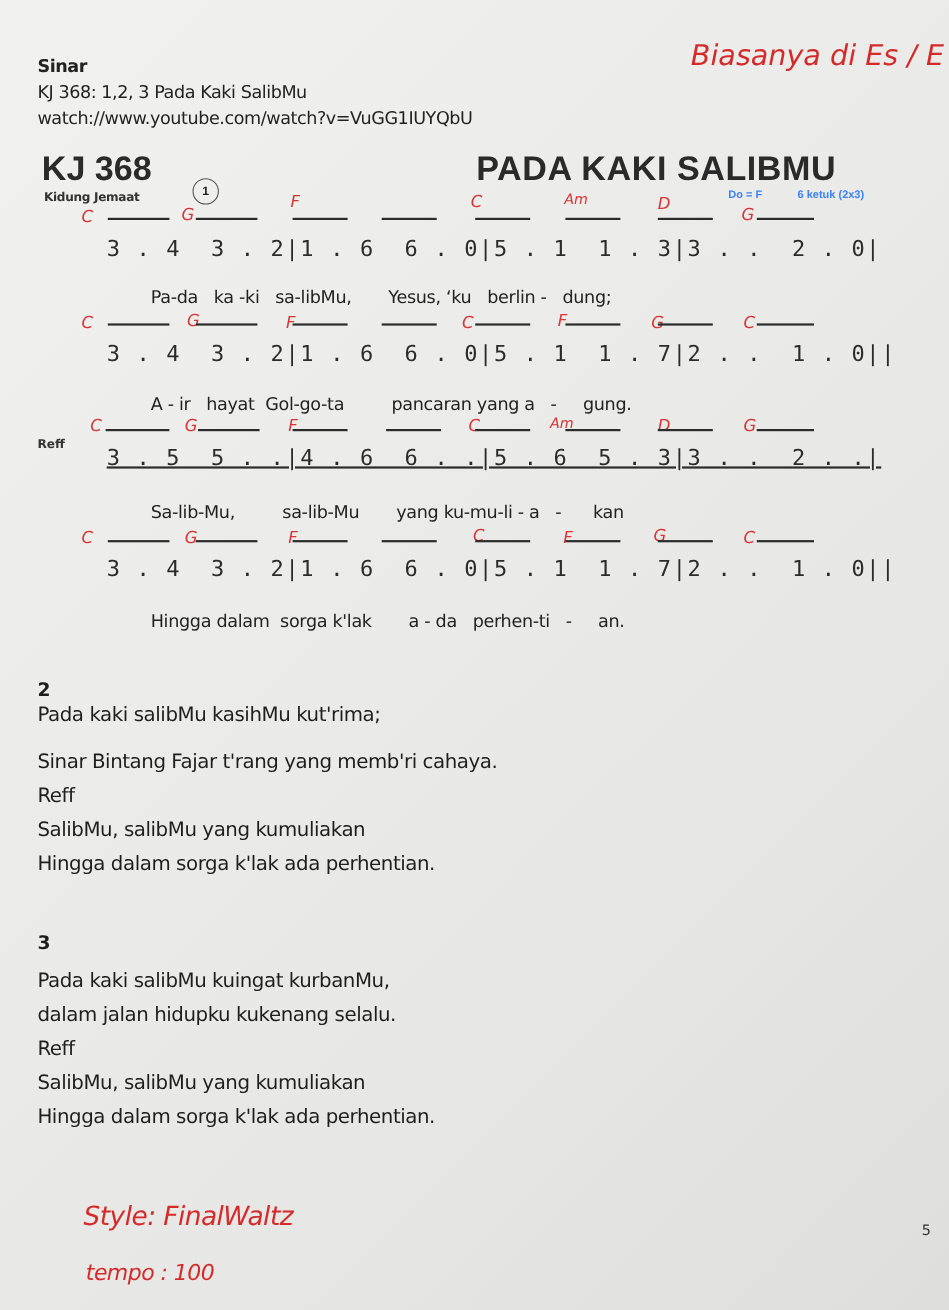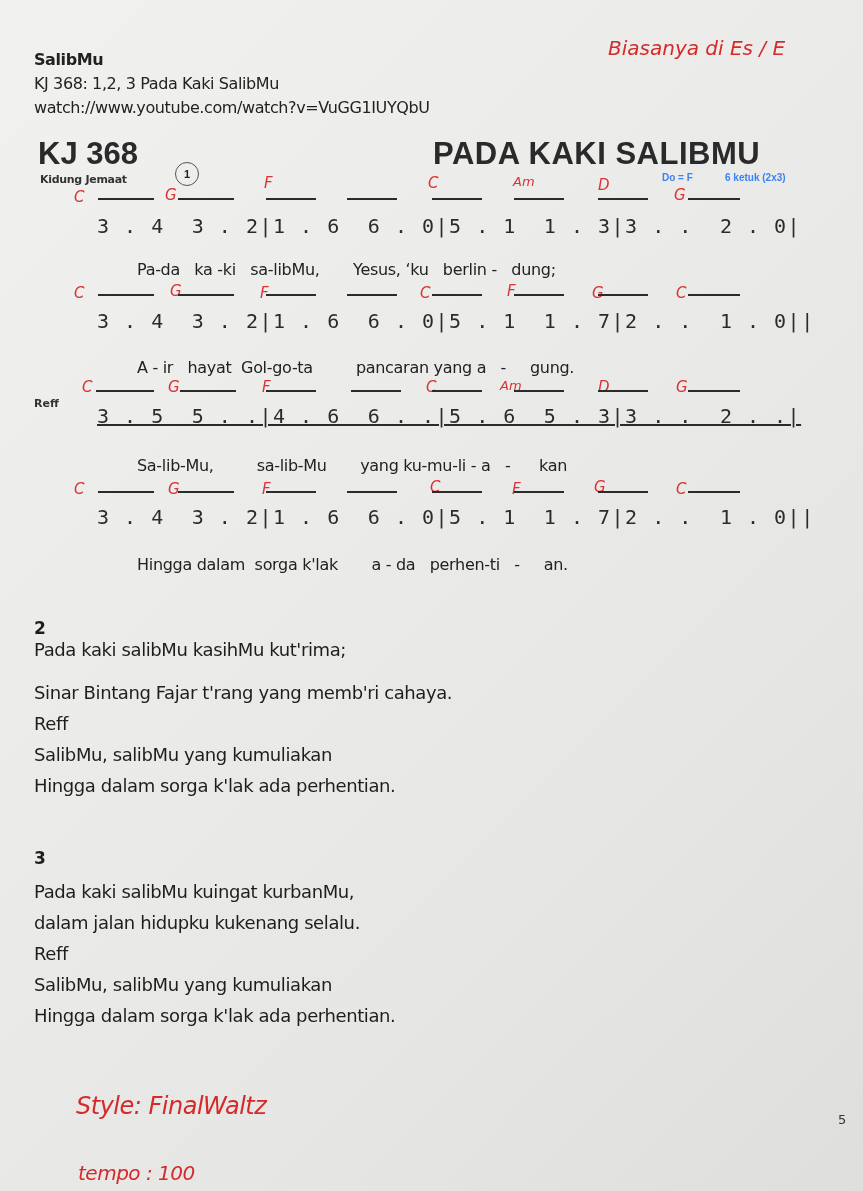--- a/index.html
+++ b/index.html
@@ -27,24 +27,24 @@
   .chord { font-family: "DejaVu Sans", sans-serif; font-size: 15px; color: #d93333; font-style: italic; }
   .lyric { font-family: "DejaVu Sans", sans-serif; font-size: 16px; color: #222; white-space: pre; letter-spacing: -0.3px; margin-left: 39px; }
   .reff-lbl { font-family: "DejaVu Sans", sans-serif; font-size: 11px; font-weight: bold; color: #333; }
   .verse-num { font-family: "DejaVu Sans", sans-serif; font-weight: bold; font-size: 17px; color: #1e1e1e; }
   .verse-line { font-family: "DejaVu Sans", sans-serif; font-size: 18px; color: #1e1e1e; letter-spacing: -0.4px; line-height: 31px; }
   .pagenum { font-family: "DejaVu Sans", sans-serif; font-size: 13px; color: #333; }
 </style>
 </head>
 <body>
 
-<div class="abs hdr bold" style="left:34px;top:50px;">SalibMu</div>
+<div class="abs hdr bold" style="left:34px;top:50px;">Sinar</div>
 <div class="abs hdr" style="left:34px;top:74px;">KJ 368: 1,2, 3 Pada Kaki SalibMu</div>
 <div class="abs hdr" style="left:34px;top:98px;">watch://www.youtube.com/watch?v=VuGG1IUYQbU</div>
-<div class="abs hand" style="left:608px;top:36px;font-size:20px;">Biasanya di Es / E</div>
+<div class="abs hand" style="left:628px;top:36px;font-size:26px;">Biasanya di Es / E</div>
 
 <div class="abs title-big" style="left:38px;top:136px;text-align:center;">KJ 368</div>
 <div class="abs kj-sub" style="left:40px;top:173px;">Kidung Jemaat</div>
 <div class="abs circle" style="left:175px;top:162px;">1</div>
 <div class="abs title-big" style="left:433px;top:136px;letter-spacing:0.5px;">PADA KAKI SALIBMU</div>
 <div class="abs meta" style="left:662px;top:172px;">Do = F</div>
 <div class="abs meta" style="left:725px;top:172px;">6 ketuk (2x3)</div>
 
 <div>
   <span class="abs chord" style="left:74px;top:188px;">C</span>
@@ -139,14 +139,14 @@
 <div>
   <div class="abs verse-num" style="left:34px;top:848px;">3</div>
   <div class="abs verse-line" style="left:34px;top:876px;">Pada kaki salibMu kuingat kurbanMu,</div>
   <div class="abs verse-line" style="left:34px;top:907px;">dalam jalan hidupku kukenang selalu.</div>
   <div class="abs verse-line" style="left:34px;top:938px;">Reff</div>
   <div class="abs verse-line" style="left:34px;top:969px;">SalibMu, salibMu yang kumuliakan</div>
   <div class="abs verse-line" style="left:34px;top:1000px;">Hingga dalam sorga k'lak ada perhentian.</div>
 </div>
 
 <div class="abs hand" style="left:76px;top:1092px;font-size:24px;letter-spacing:-0.5px;">Style: FinalWaltz</div>
-<div class="abs hand" style="left:78px;top:1145px;font-size:20px;letter-spacing:-0.5px;margin-top:16px;">tempo : 100</div>
+<div class="abs hand" style="left:78px;top:1145px;font-size:20px;letter-spacing:-0.5px;">tempo : 100</div>
 <div class="abs pagenum" style="left:838px;top:1112px;">5</div>
 
 </body></html>

